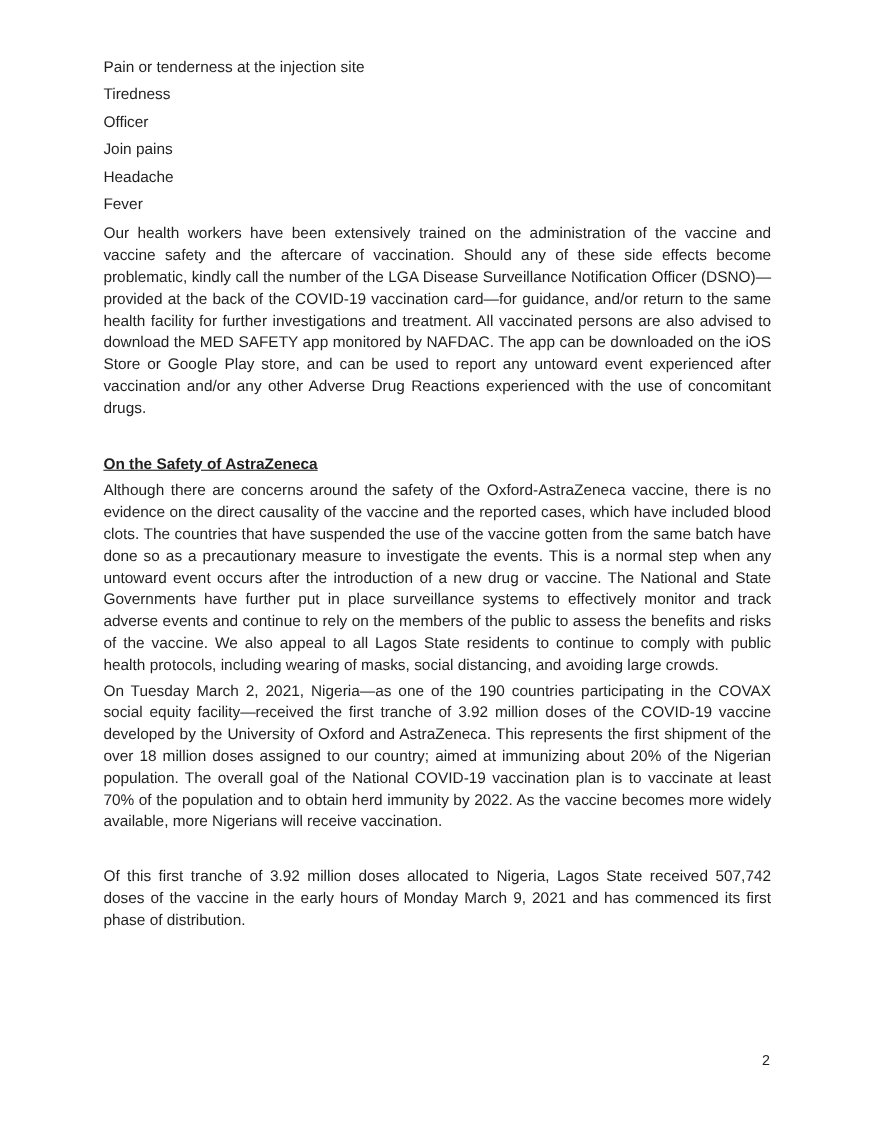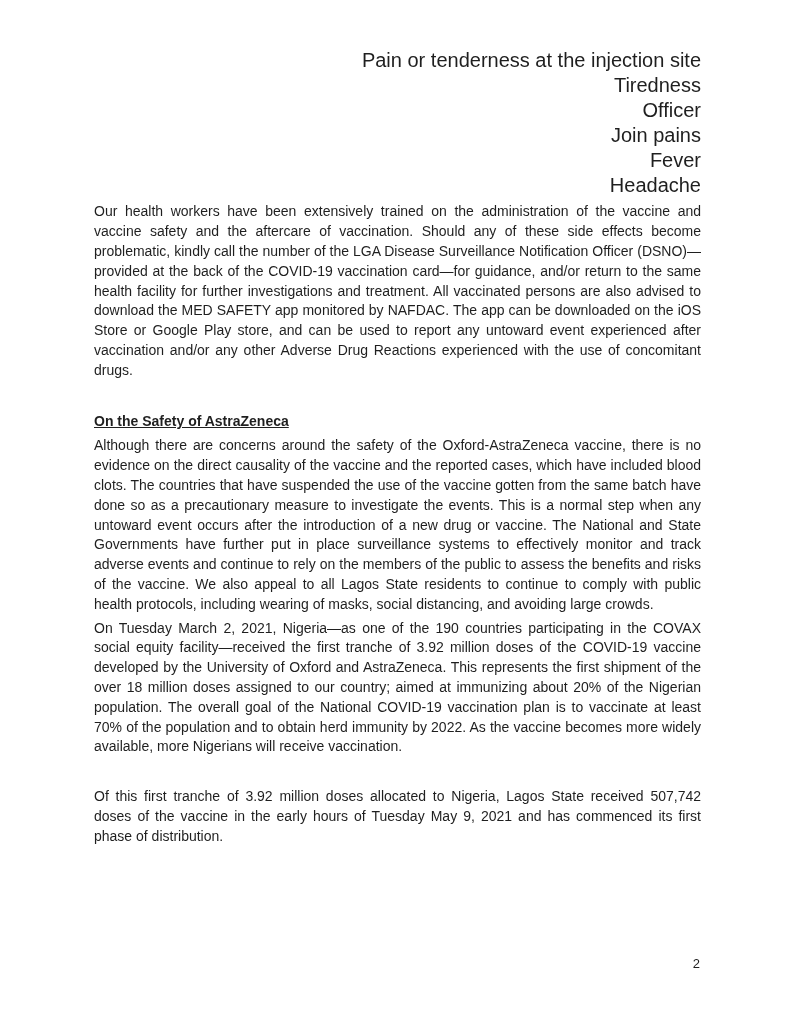--- a/index.html
+++ b/index.html
@@ -17,23 +17,23 @@
     font-family: "Liberation Sans", "DejaVu Sans", sans-serif;
     color: #1f1f1f;
   }
   .content {
     position: absolute;
     left: 94px;
     top: 48px;
     width: 607px;
   }
   .side-effects .li {
-    font-size: 20px;
+    font-size: 14px;
     line-height: 24.9px;
-    text-align: right;
+    text-align: left;
     white-space: nowrap;
   }
   .para {
     font-size: 14px;
     line-height: 19.8px;
     text-align: justify;
     margin: 5px 0 0 0;
   }
   .para.last-left { text-align-last: left; }
   .heading {
@@ -59,30 +59,30 @@
 <body>
 
 <div class="page">
   <div class="content">
 
     <div class="side-effects">
       <div class="li">Pain or tenderness at the injection site</div>
       <div class="li">Tiredness</div>
       <div class="li">Officer</div>
       <div class="li">Join pains</div>
+      <div class="li">Headache</div>
       <div class="li">Fever</div>
-      <div class="li">Headache</div>
     </div>
 
     <p class="para last-left">Our health workers have been extensively trained on the administration of the vaccine and vaccine safety and the aftercare of vaccination. Should any of these side effects become problematic, kindly call the number of the LGA Disease Surveillance Notification Officer (DSNO)—provided at the back of the COVID-19 vaccination card—for guidance, and/or return to the same health facility for further investigations and treatment. All vaccinated persons are also advised to download the MED SAFETY app monitored by NAFDAC. The app can be downloaded on the iOS Store or Google Play store, and can be used to report any untoward event experienced after vaccination and/or any other Adverse Drug Reactions experienced with the use of concomitant drugs.</p>
 
     <h2 class="heading">On the Safety of AstraZeneca</h2>
 
     <p class="para last-left">Although there are concerns around the safety of the Oxford-AstraZeneca vaccine, there is no evidence on the direct causality of the vaccine and the reported cases, which have included blood clots. The countries that have suspended the use of the vaccine gotten from the same batch have done so as a precautionary measure to investigate the events. This is a normal step when any untoward event occurs after the introduction of a new drug or vaccine. The National and State Governments have further put in place surveillance systems to effectively monitor and track adverse events and continue to rely on the members of the public to assess the benefits and risks of the vaccine. We also appeal to all Lagos State residents to continue to comply with public health protocols, including wearing of masks, social distancing, and avoiding large crowds.</p>
 
     <p class="para last-left gap1">On Tuesday March 2, 2021, Nigeria—as one of the 190 countries participating in the COVAX social equity facility—received the first tranche of 3.92 million doses of the COVID-19 vaccine developed by the University of Oxford and AstraZeneca. This represents the first shipment of the over 18 million doses assigned to our country; aimed at immunizing about 20% of the Nigerian population. The overall goal of the National COVID-19 vaccination plan is to vaccinate at least 70% of the population and to obtain herd immunity by 2022. As the vaccine becomes more widely available, more Nigerians will receive vaccination.</p>
 
-    <p class="para last-left gap2">Of this first tranche of 3.92 million doses allocated to Nigeria, Lagos State received 507,742 doses of the vaccine in the early hours of Tuesday May 9, 2021 and has commenced its first phase of distribution.</p>
+    <p class="para last-left gap2">Of this first tranche of 3.92 million doses allocated to Nigeria, Lagos State received 507,742 doses of the vaccine in the early hours of Monday March 9, 2021 and has commenced its first phase of distribution.</p>
 
   </div>
 
   <div class="page-number">2</div>
 </div>
 
 </body></html>

